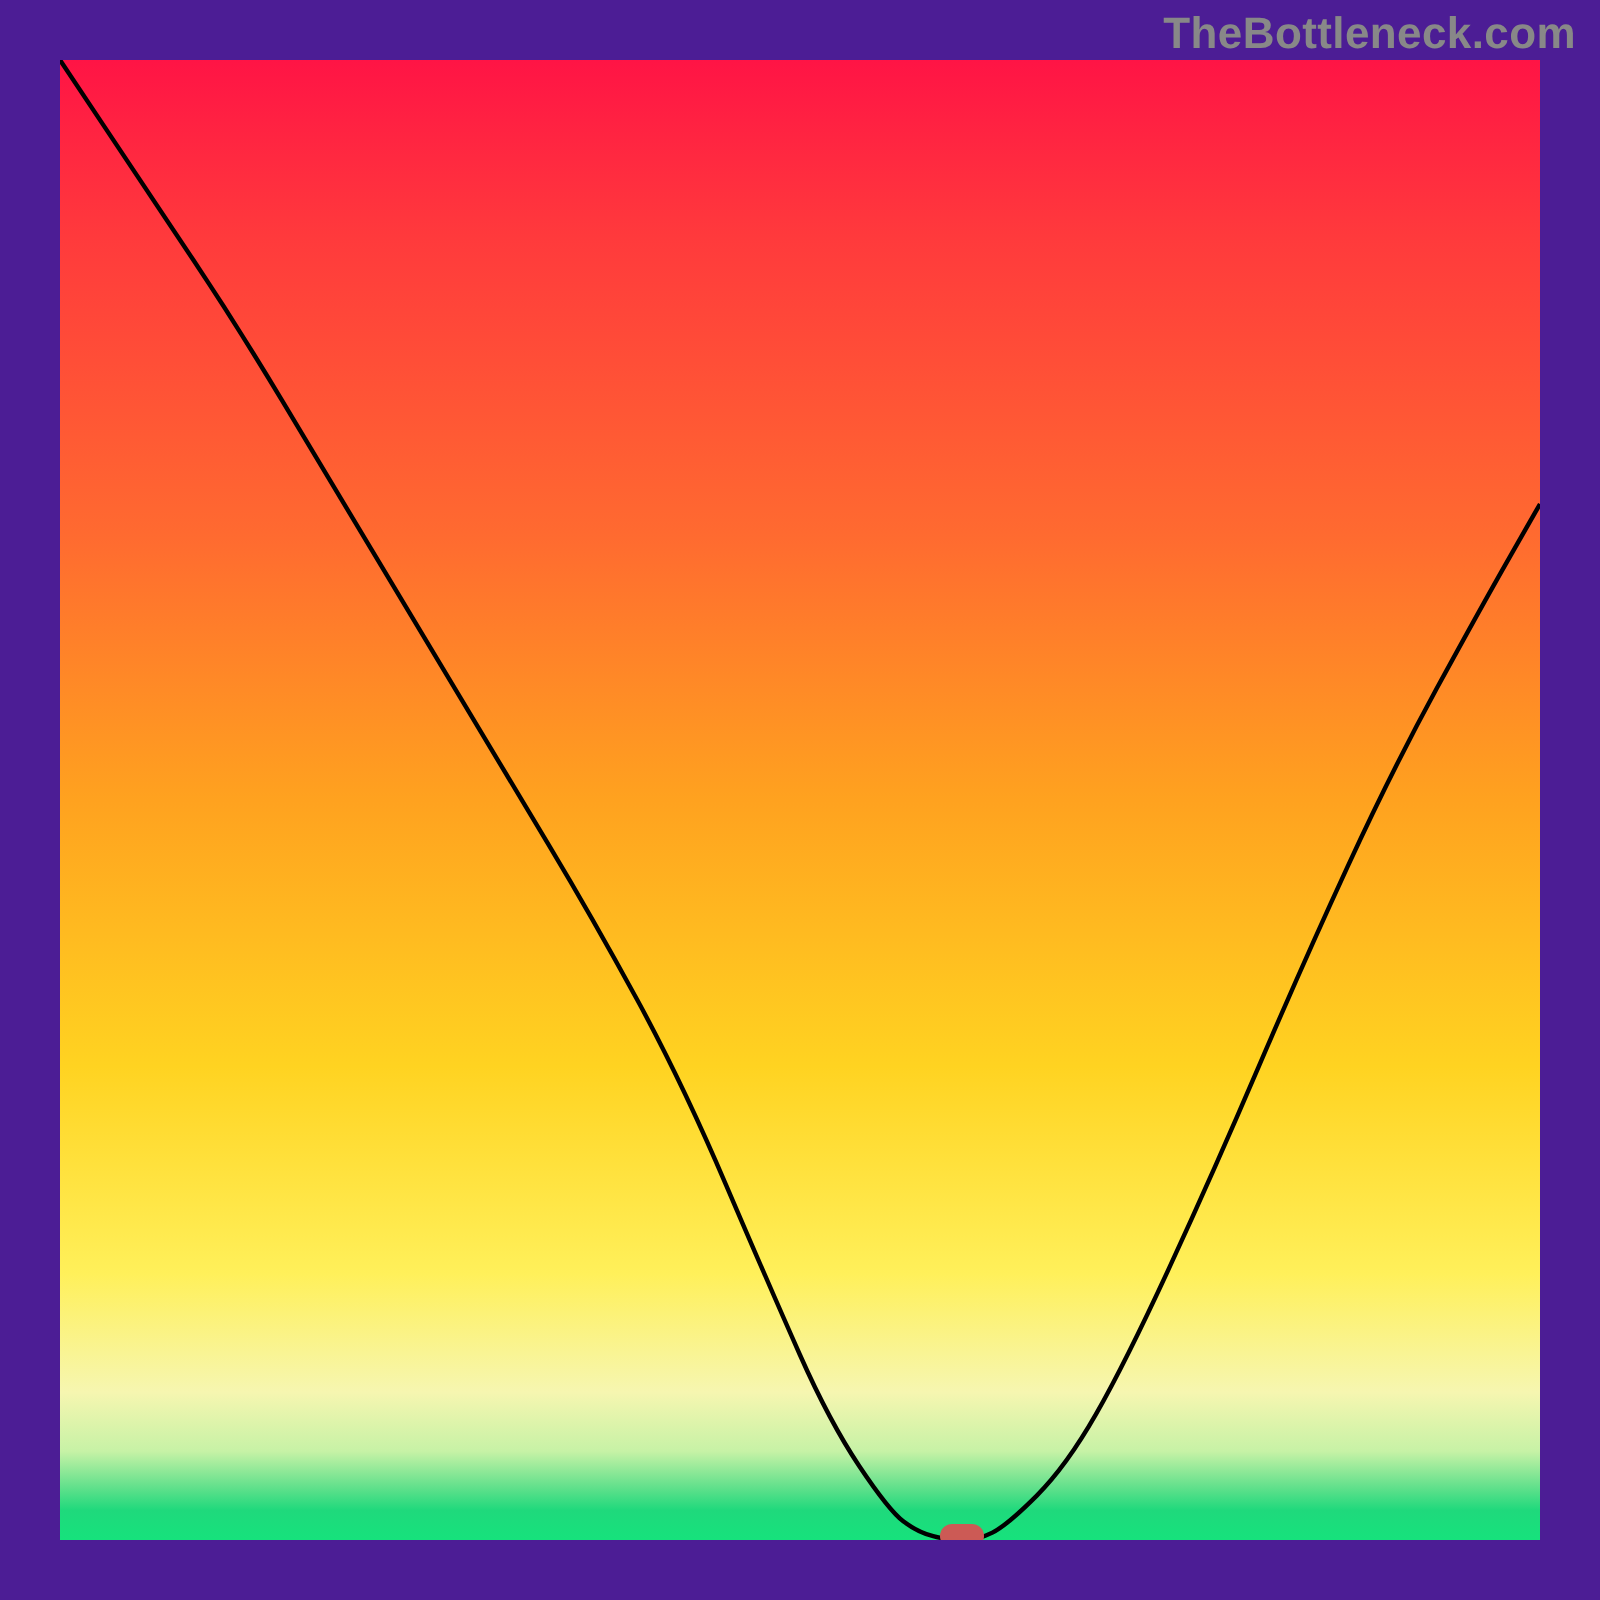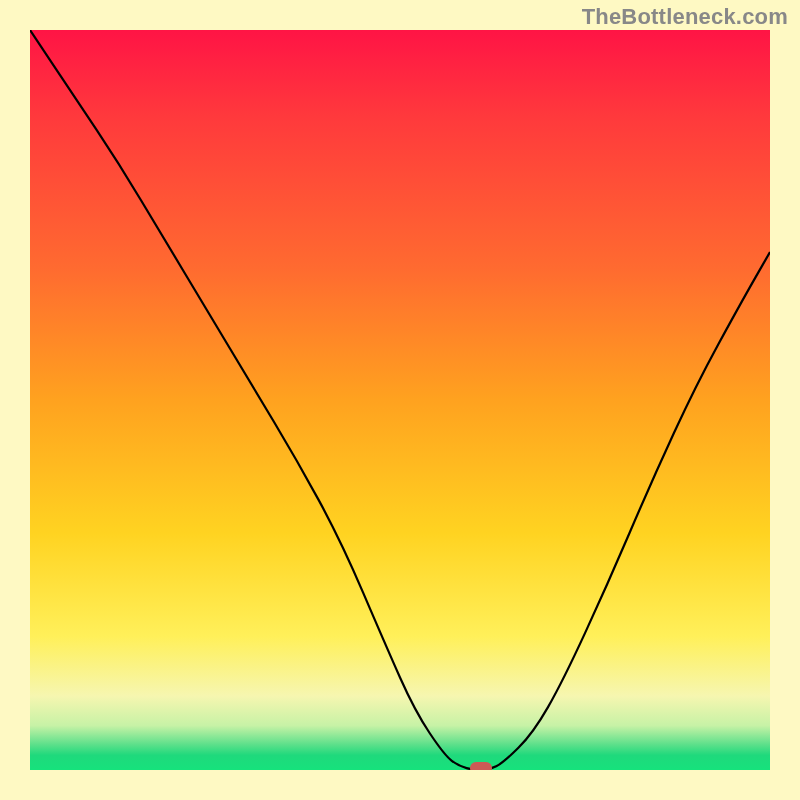--- a/index.html
+++ b/index.html
@@ -8,21 +8,21 @@
     width: 800px;
     height: 800px;
     background: #000;
     overflow: hidden;
     font-family: Arial, Helvetica, sans-serif;
   }
   .frame {
     position: relative;
     width: 800px;
     height: 800px;
-    background: #fef9c3;
+    background: #4c1d95;
   }
   .watermark {
     position: absolute;
     top: 4px;
     right: 12px;
     color: #888;
     font-size: 22px;
     font-weight: bold;
     letter-spacing: 0.2px;
     z-index: 10;

